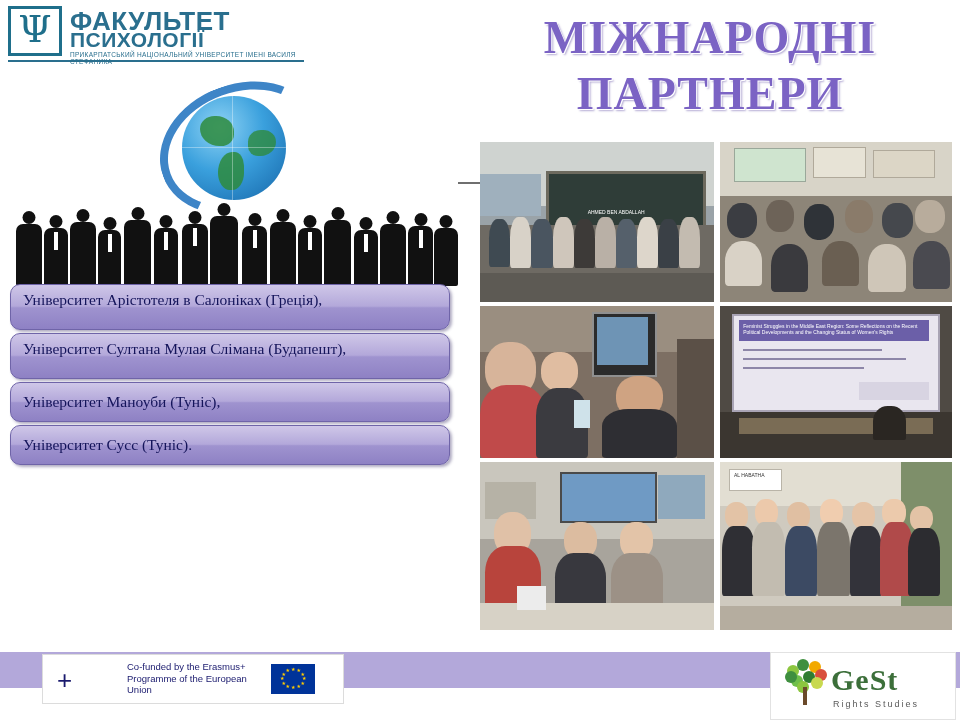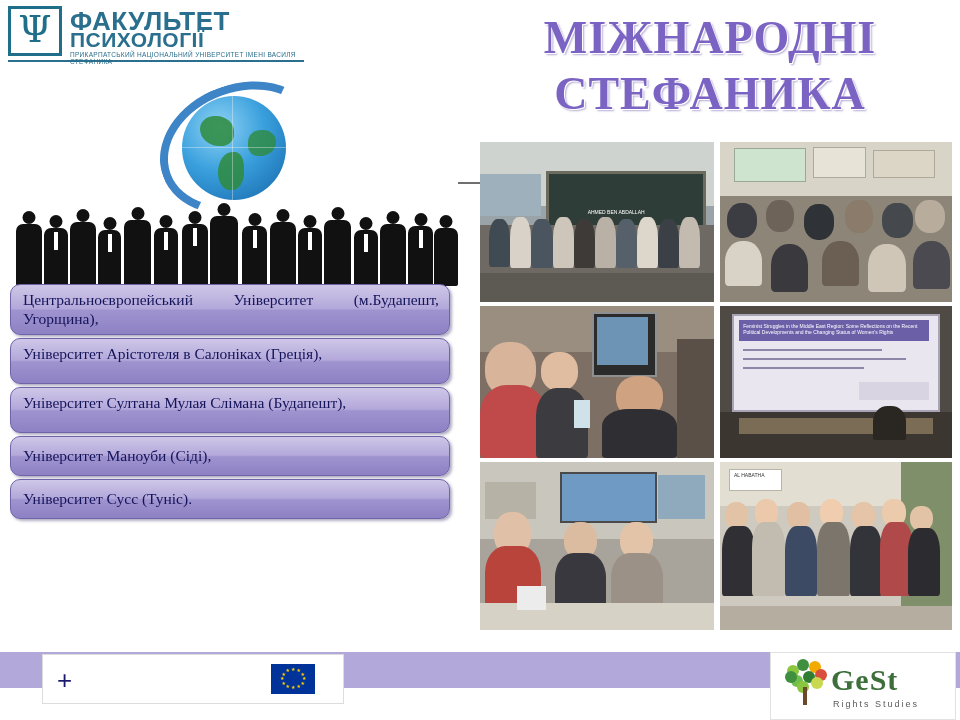--- a/index.html
+++ b/index.html
@@ -390,21 +390,21 @@
 
 <div id="faculty-logo">
   <div class="psi-mark"></div>
   <div class="psi-glyph">Ψ</div>
   <div class="logo-line1">ФАКУЛЬТЕТ</div>
   <div class="logo-line2">ПСИХОЛОГІЇ</div>
   <div class="logo-sub">ПРИКАРПАТСЬКИЙ НАЦІОНАЛЬНИЙ УНІВЕРСИТЕТ ІМЕНІ ВАСИЛЯ СТЕФАНИКА</div>
   <div class="logo-underline"></div>
 </div>
 
-<div id="page-title">МІЖНАРОДНІ СТЕФАНИКА</div>
+<div id="page-title">МІЖНАРОДНІ ПАРТНЕРИ</div>
 
 <div id="divider-line"></div>
 
 <div id="globe-illustration">
   <div class="arc"></div>
   <div class="globe">
     <div class="land-a"></div>
     <div class="land-b"></div>
     <div class="land-c"></div>
     <div class="merid"></div>
@@ -481,24 +481,23 @@
       <div class="head"></div>
       <div class="tie"></div>
     </div>
     <div class="person" style="left: 424px; width: 24px; height: 58px; background: transparent;">
       <div class="body"></div>
       <div class="head"></div>
     </div>
   </div>
 
 <div id="partner-list">
-  <div class="partner-item tall">Центральноєвропейський Університет (м.Будапешт, Угорщина),</div>
   <div class="partner-item tall">Університет Арістотеля в Салоніках (Греція),</div>
   <div class="partner-item tall">Університет Султана Мулая Слімана (Будапешт),</div>
-  <div class="partner-item short">Університет Маноуби (Сіді),</div>
+  <div class="partner-item short">Університет Маноуби (Туніс),</div>
   <div class="partner-item short">Університет Сусс (Туніс).</div>
 </div>
 
 <div id="photo-collage">
 
   <div class="photo" id="photo-group-blackboard">
     <div class="ph-sky" style="background:linear-gradient(to bottom,#d4d7d2 0%,#c6c2b6 38%,#8e8madd 38%);"></div>
     <div class="ph-rect" style="left:0;top:0;width:100%;height:40%;background:#cfd3d0;"></div>
     <div class="ph-rect" style="left:28%;top:18%;width:66%;height:36%;background:#2f3d38;border:3px solid #6d6a5e;"></div>
     <div class="ph-caption" style="left:46%;top:42%;">AHMED BEN ABDALLAH</div>
@@ -602,20 +601,21 @@
     <div class="ph-blob" style="left:82%;top:26%;width:10%;height:15%;background:#e3c3a6;border-radius:45%;"></div>
     <div class="ph-blob" style="left:81%;top:39%;width:14%;height:41%;background:#2c2c30;border-radius:34% 34% 6% 6%;"></div>
     <div class="ph-rect" style="left:0;top:86%;width:100%;height:14%;background:#b5ad9f;"></div>
   </div>
 </div>
 
 <div id="bottom-bar"></div>
 
 <div id="eu-flag-block">
   <div class="eu-plus">+</div>
+  <div class="eu-text">Co-funded by the Erasmus+ Programme of the European Union</div>
   <div class="eu-flag">
       <div class="eu-star" style="left: 20px; top: 4px;">★</div>
       <div class="eu-star" style="left: 25.5px; top: 5.20577px;">★</div>
       <div class="eu-star" style="left: 29.5263px; top: 8.5px;">★</div>
       <div class="eu-star" style="left: 31px; top: 13px;">★</div>
       <div class="eu-star" style="left: 29.5263px; top: 17.5px;">★</div>
       <div class="eu-star" style="left: 25.5px; top: 20.7942px;">★</div>
       <div class="eu-star" style="left: 20px; top: 22px;">★</div>
       <div class="eu-star" style="left: 14.5px; top: 20.7942px;">★</div>
       <div class="eu-star" style="left: 10.4737px; top: 17.5px;">★</div>

